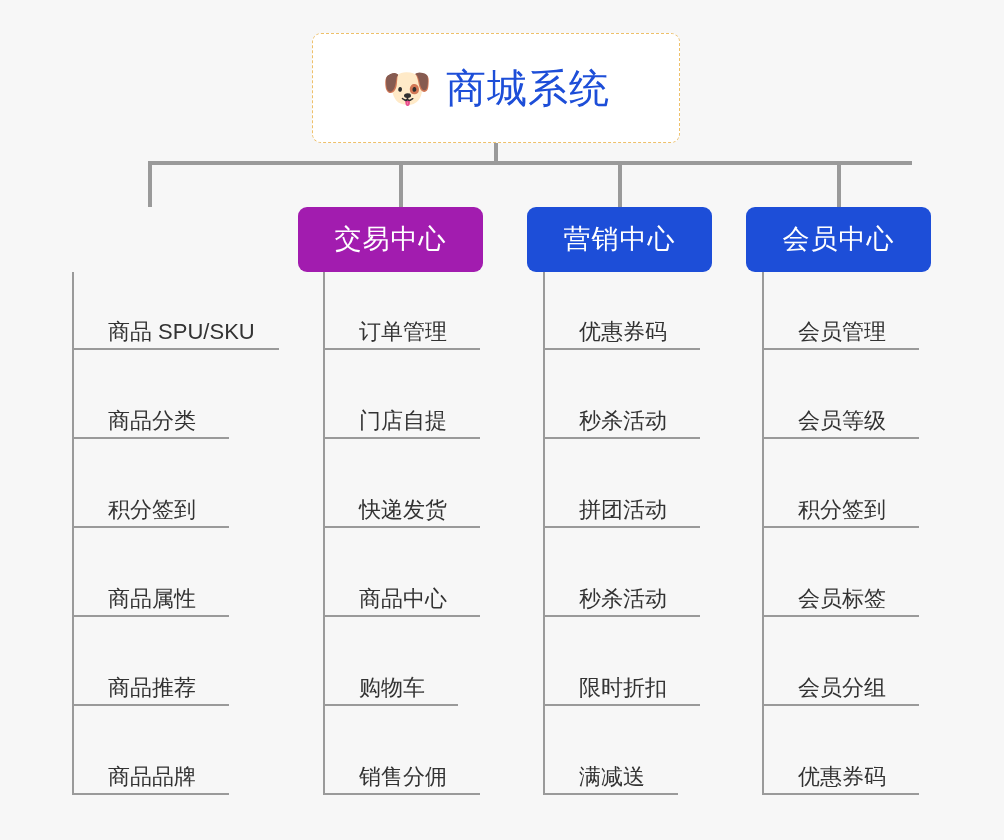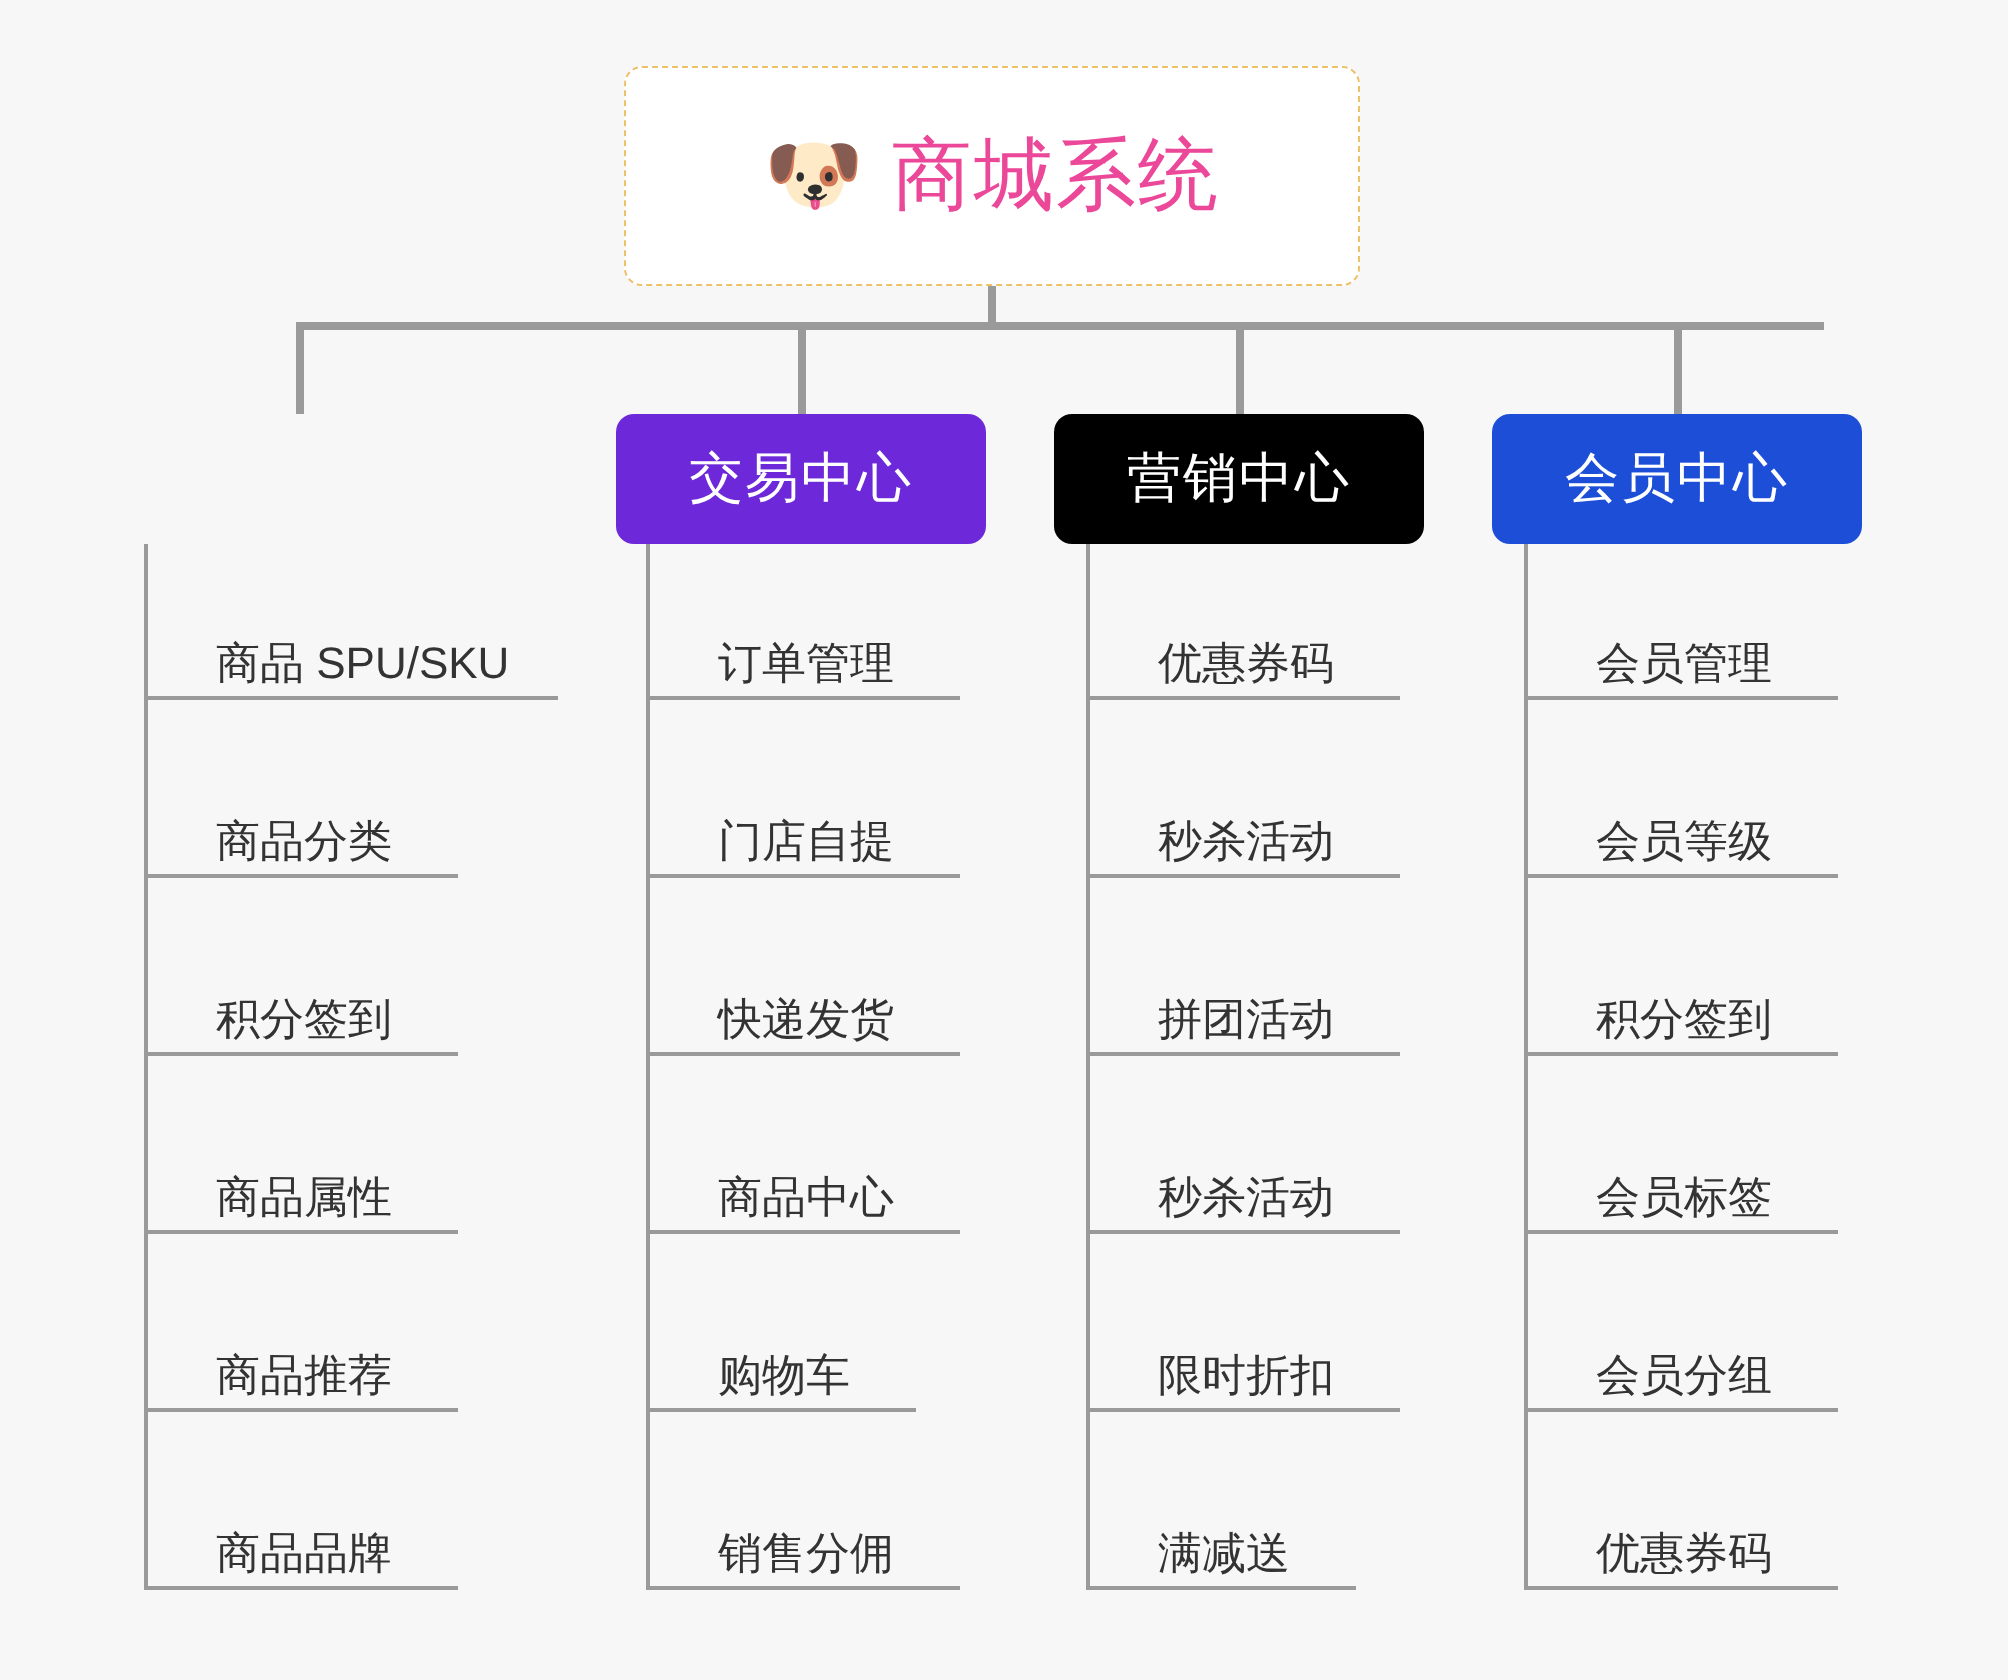--- a/index.html
+++ b/index.html
@@ -90,34 +90,34 @@
     background: #9a9a9a;
   }
 </style>
 </head>
 <body style="background: rgb(247, 247, 247);">
 
 <div id="canvas">
 
   <div class="root-node" style="background: rgb(255, 255, 255); border-color: rgb(238, 192, 106);">
     <span class="root-emoji">🐶</span>
-    <span class="root-title" style="color: #ec4899;">商城系统</span>
+    <span class="root-title" style="color: #1d4ed8;">商城系统</span>
   </div>
 
   <div class="conn conn-stem" style="background: rgb(154, 154, 154);"></div>
   <div class="conn conn-bus" style="background: rgb(154, 154, 154);"></div>
   <div class="conn conn-drop" id="drop-0" style="left: 147.5px; background: rgb(154, 154, 154);"></div>
   <div class="conn conn-drop" id="drop-1" style="left: 398.5px; background: rgb(154, 154, 154);"></div>
   <div class="conn conn-drop" id="drop-2" style="left: 617.5px; background: rgb(154, 154, 154);"></div>
   <div class="conn conn-drop" id="drop-3" style="left: 836.5px; background: rgb(154, 154, 154);"></div>
 
-  <div class="cat-box" id="cat-1" style="left: 308px; background: #6d28d9;">
+  <div class="cat-box" id="cat-1" style="left: 298px; background: #a21caf;">
     <span class="cat-label">交易中心</span>
   </div>
-  <div class="cat-box" id="cat-2" style="left: 527px; background: #000000; text-align: right;">
+  <div class="cat-box" id="cat-2" style="left: 527px; background: #1d4ed8; text-align: right;">
     <span class="cat-label">营销中心</span>
   </div>
   <div class="cat-box" id="cat-3" style="left: 746px; background: #1d4ed8;">
     <span class="cat-label">会员中心</span>
   </div>
 
   <div class="column" id="col-0" style="left: 72px;">
       <div class="spine" style="height: 523px; background: rgb(154, 154, 154);"></div>
       <div class="leaf" style="top: 78px;">
         <span class="leaf-text">商品 SPU/SKU</span>

